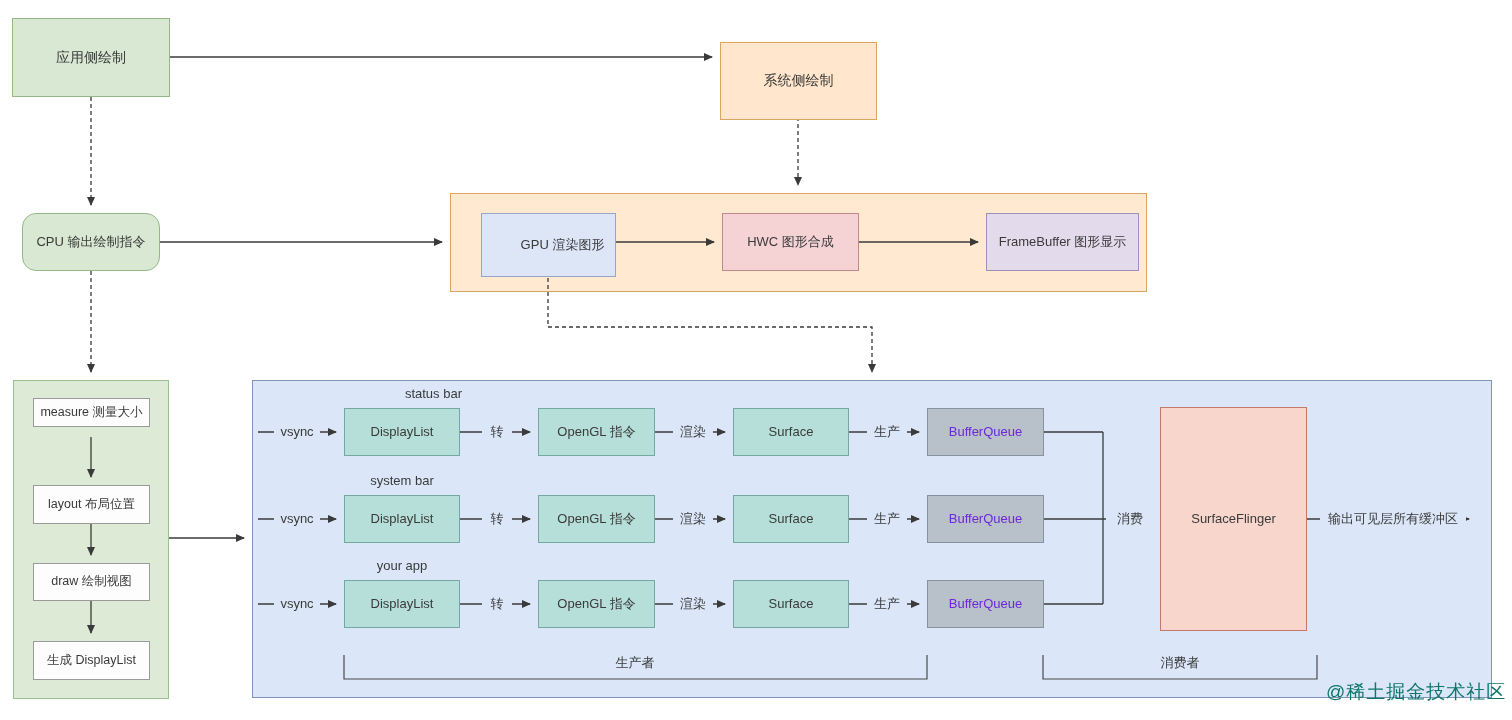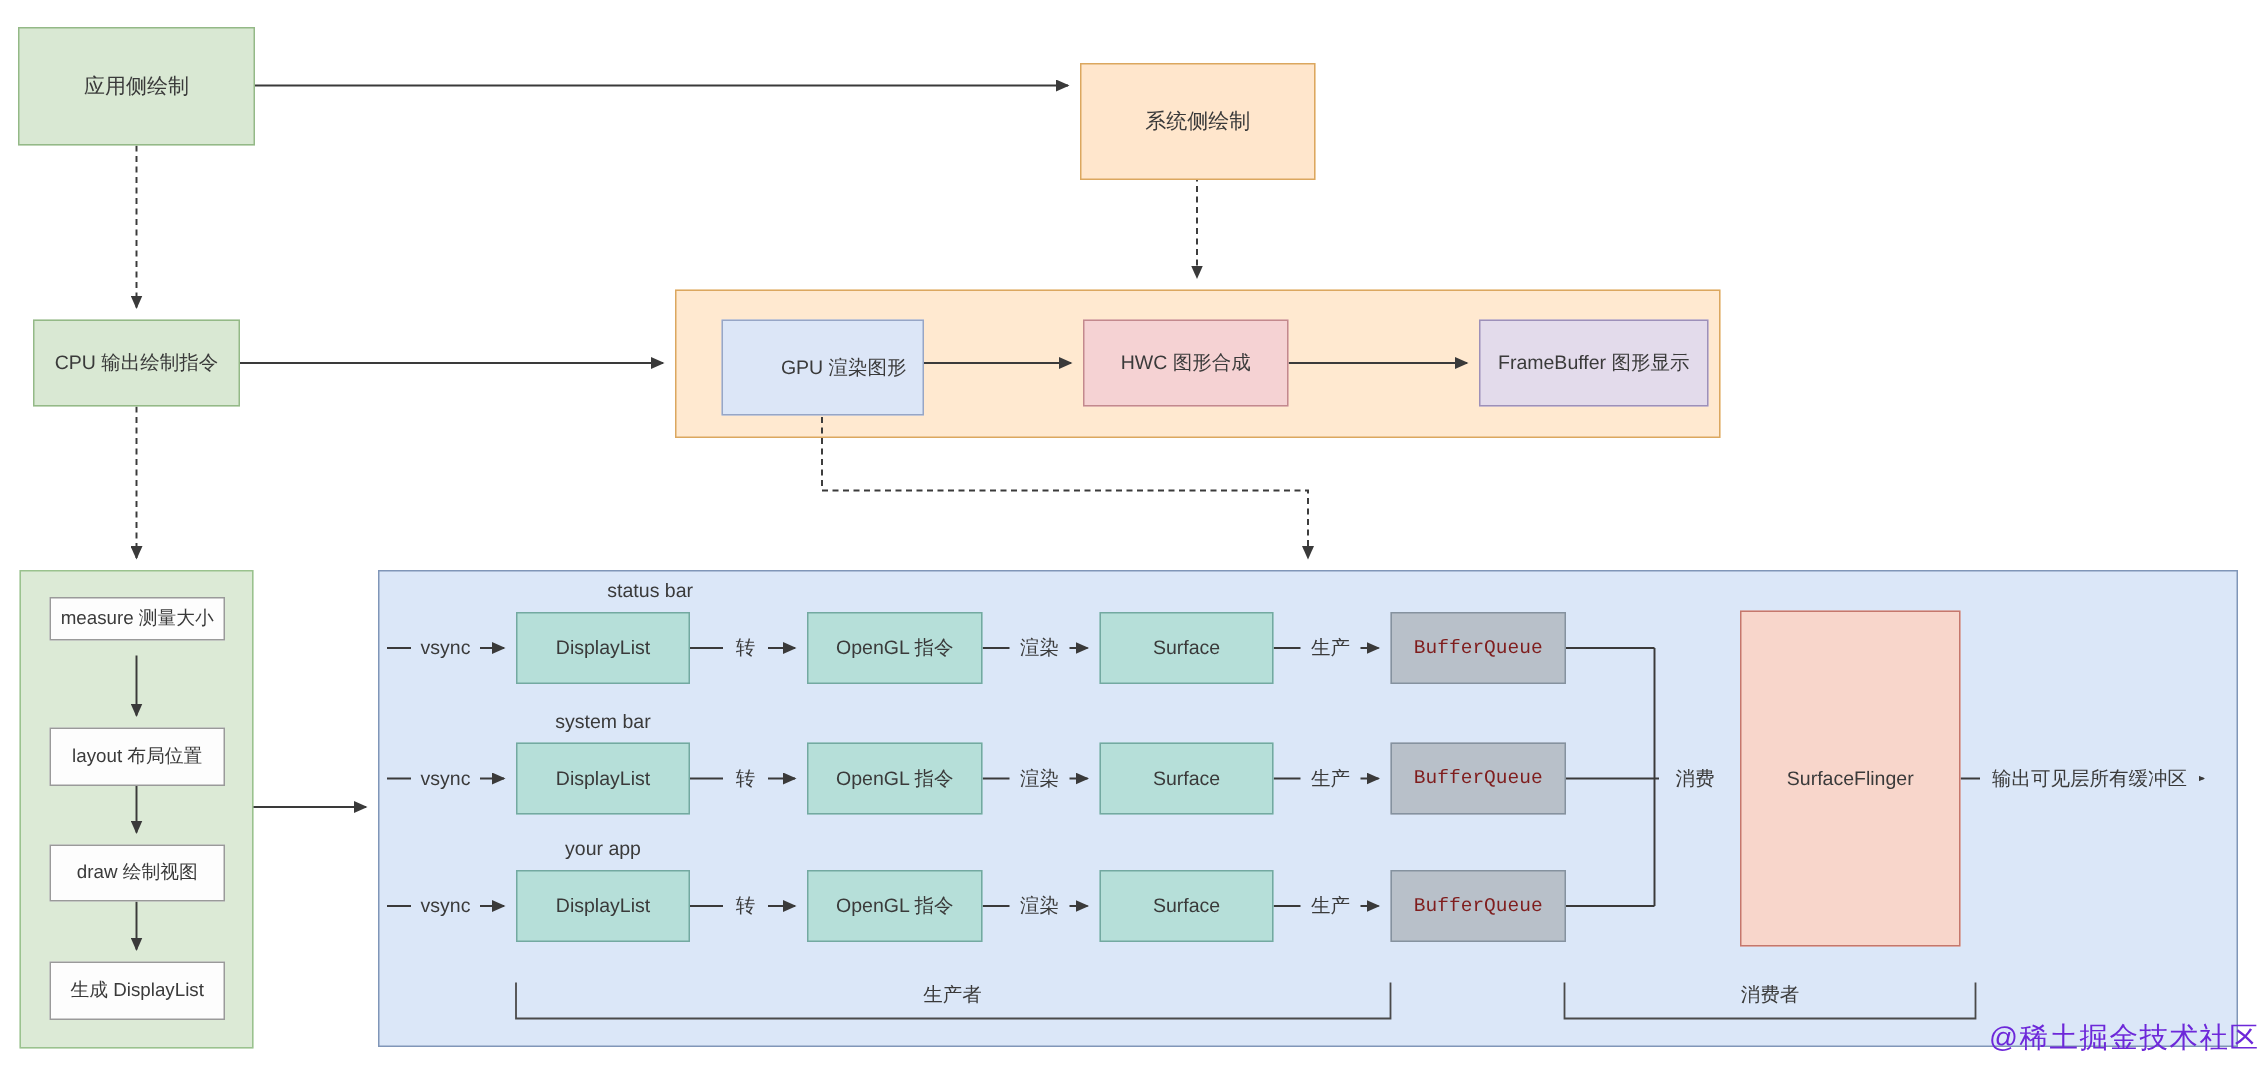--- a/index.html
+++ b/index.html
@@ -17,31 +17,31 @@
     display:flex;align-items:center;justify-content:center;text-align:center;
     font-size:13px;line-height:1.25;padding:2px 4px;
   }
   .node-green{background:#d9e8d3;border-color:#94b987;}
   .node-orange{background:#ffe6cc;border-color:#dba75f;margin-top:24px;}
   .node-lightblue{background:#dce6f7;border-color:#97a6c6;}
   .node-pink{background:#f5d2d3;border-color:#c3898d;}
   .node-purple{background:#e3dbeb;border-color:#9d90b9;}
   .node-white{background:#fdfdfd;border-color:#9a9a9a;font-size:12.5px;}
   .node-teal{background:#b6dfd9;border-color:#73a9a1;}
-  .node-gray{background:#b8c0c9;border-color:#85929f;color:#7f1d1d;font-family:Liberation Mono, monospace;}
+  .node-gray{background:#b8c0c9;border-color:#85929f;color:#6d28d9;}
   .node-salmon{background:#f8d6cb;border-color:#c5776c;}
   .node-lg{font-size:14px;}
   .lbl{
     position:absolute;z-index:11;font-size:13px;line-height:18px;height:18px;
     text-align:center;white-space:nowrap;
   }
   .lbl-bg{background:#dbe7f8;}
   .row-title{background:transparent;}
   .watermark{
-    position:absolute;z-index:20;font-size:19px;color:#6d28d9;letter-spacing:1px;
+    position:absolute;z-index:20;font-size:19px;color:#0f766e;letter-spacing:1px;
     white-space:nowrap;
   }
 </style>
 </head>
 <body>
 
 <div class="canvas">
 
   <div class="grp grp-orange" style="left:450px;top:193px;width:697px;height:99px;"></div>
   <div class="grp grp-green" style="left:13px;top:380px;width:156px;height:319px;"></div>
@@ -96,21 +96,21 @@
     </g>
 
     <g stroke="#4a4a4a" stroke-width="1.2" fill="none">
       <path d="M344 655 V679 H927 V655"></path>
       <path d="M1043 655 V679 H1317 V655"></path>
     </g>
   </svg>
 
   <div class="node node-green node-lg" style="left:12px;top:18px;width:158px;height:79px;">应用侧绘制</div>
   <div class="node node-orange node-lg" style="left:720px;top:18px;width:157px;height:78px;">系统侧绘制</div>
-  <div class="node node-green" style="left:22px;top:213px;width:138px;height:58px;">CPU 输出绘制指令</div>
+  <div class="node node-green" style="left:22px;top:213px;width:138px;height:58px;border-radius:14px;">CPU 输出绘制指令</div>
 
   <div class="node node-lightblue" style="left:481px;top:213px;width:135px;height:64px;padding-left:32px;">GPU 渲染图形</div>
   <div class="node node-pink" style="left:722px;top:213px;width:137px;height:58px;">HWC 图形合成</div>
   <div class="node node-purple" style="left:986px;top:213px;width:153px;height:58px;">FrameBuffer 图形显示</div>
 
   <div class="node node-white" style="left:33px;top:398px;width:117px;height:29px;">measure 测量大小</div>
   <div class="node node-white" style="left:33px;top:485px;width:117px;height:39px;">layout 布局位置</div>
   <div class="node node-white" style="left:33px;top:563px;width:117px;height:38px;">draw 绘制视图</div>
   <div class="node node-white" style="left:33px;top:641px;width:117px;height:39px;">生成 DisplayList</div>
 

